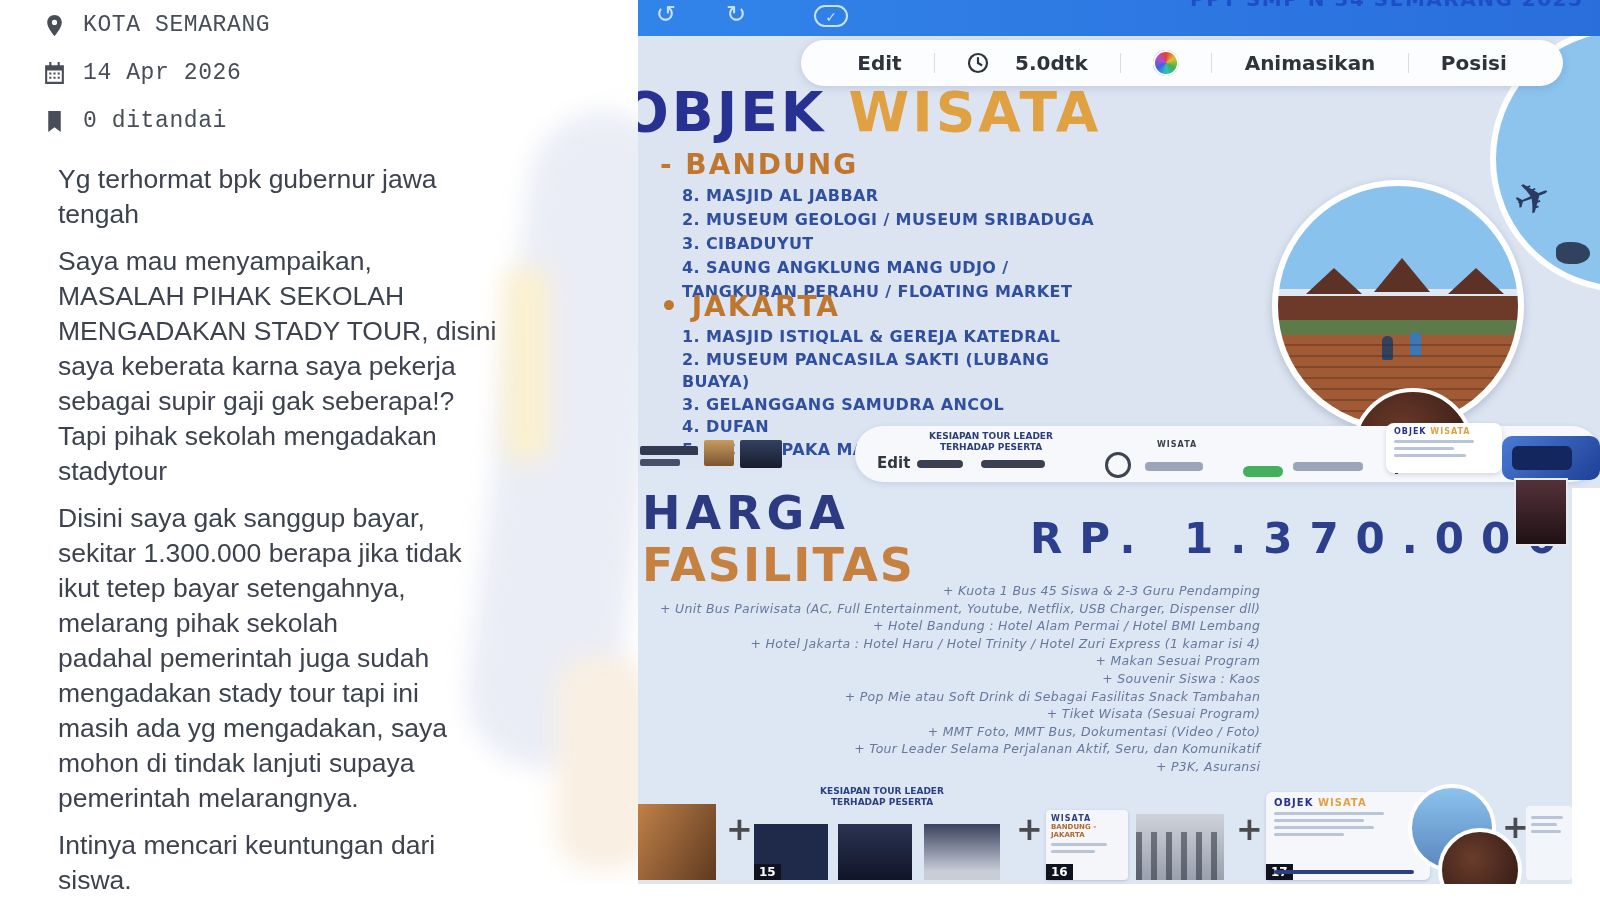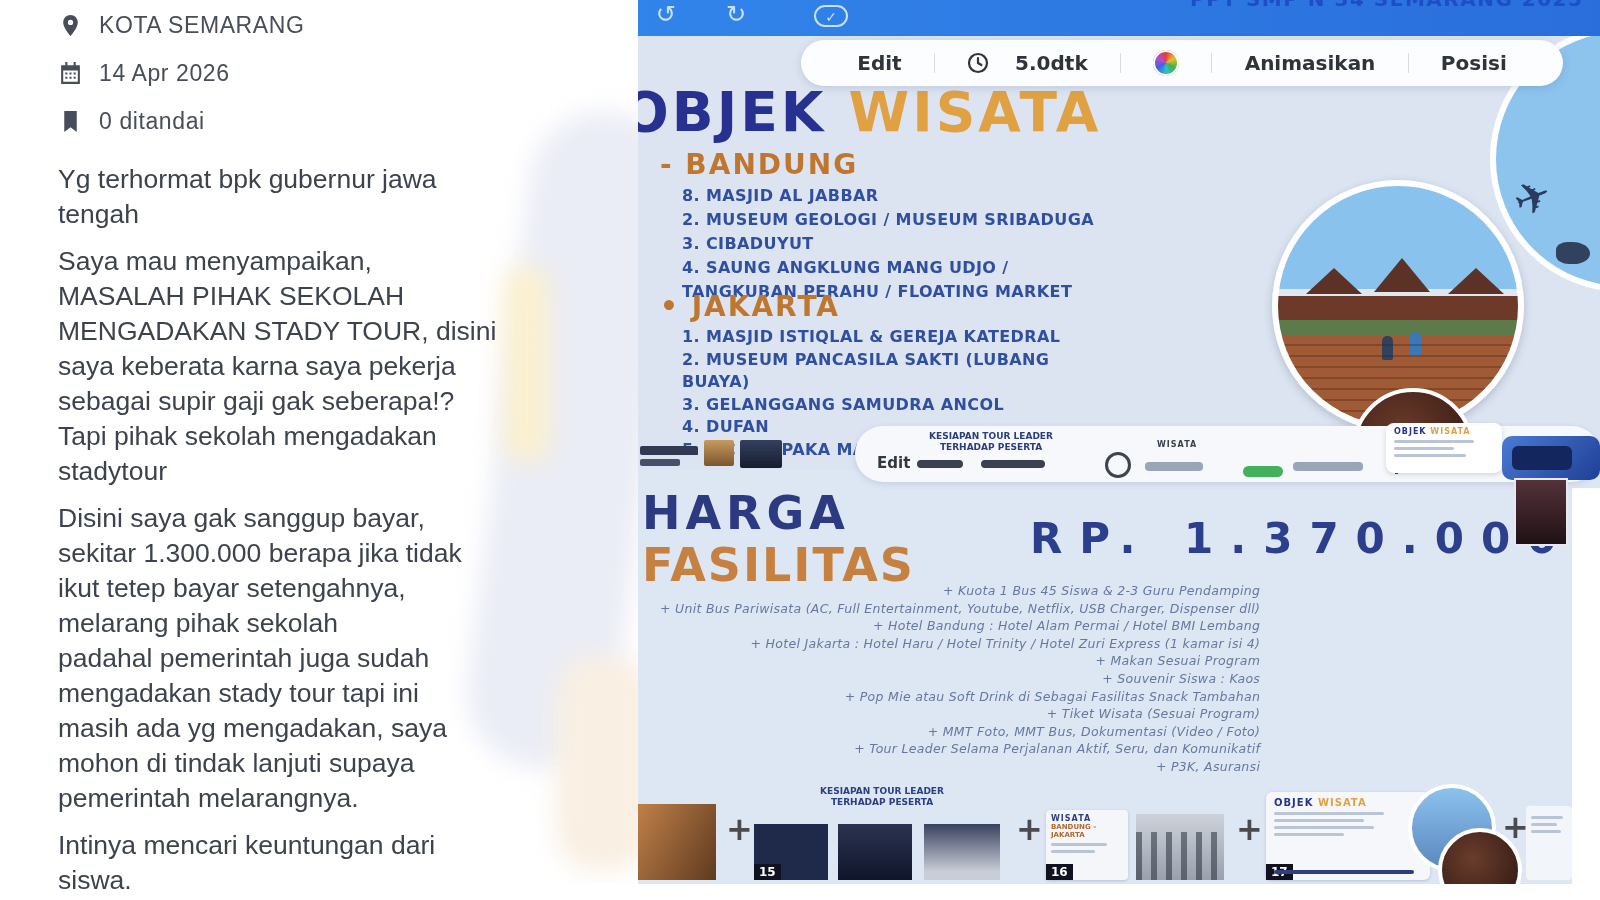--- a/index.html
+++ b/index.html
@@ -5,21 +5,21 @@
   html,body{margin:0;padding:0;}
   body{width:1600px;height:900px;overflow:hidden;background:#fff;font-family:"Liberation Sans",sans-serif;}
   .canvas{position:relative;width:1600px;height:900px;background:#fff;overflow:hidden;}
 
   
   .left-panel{position:absolute;left:0;top:0;width:638px;height:900px;background:#fff;overflow:hidden;}
   .wm{position:absolute;filter:blur(12px);}
   .wm1{left:498px;top:110px;width:150px;height:660px;background:#ebedf6;border-radius:80px;transform:rotate(7deg);}
   .wm2{left:504px;top:266px;width:46px;height:196px;background:#fbf0cf;border-radius:20px;}
   .wm3{left:556px;top:656px;width:95px;height:215px;background:#f9efe2;border-radius:40px;}
-  .meta{position:absolute;left:58px;display:flex;gap:16px;align-items:center;color:#474d59;font-size:23px;letter-spacing:0.6px;z-index:2;}
+  .meta{position:absolute;left:42px;display:flex;gap:16px;align-items:center;color:#474d59;font-size:23px;letter-spacing:0.6px;z-index:2;font-family:Liberation Mono, monospace;}
   .meta svg{width:25px;height:25px;fill:#474d59;flex:0 0 auto;}
   .meta-1{top:12px;} .meta-2{top:60px;} .meta-3{top:108px;}
   .body-text{position:absolute;left:58px;top:162px;width:578px;color:#3d434e;font-size:26.5px;z-index:2;}
   .body-text .para{margin:0 0 12px 0;}
   .body-text .tline{height:35px;line-height:35px;white-space:nowrap;}
 
   
   .photo{position:absolute;left:638px;top:0;width:962px;height:884px;background:#dce4f1;overflow:hidden;}
 
   

